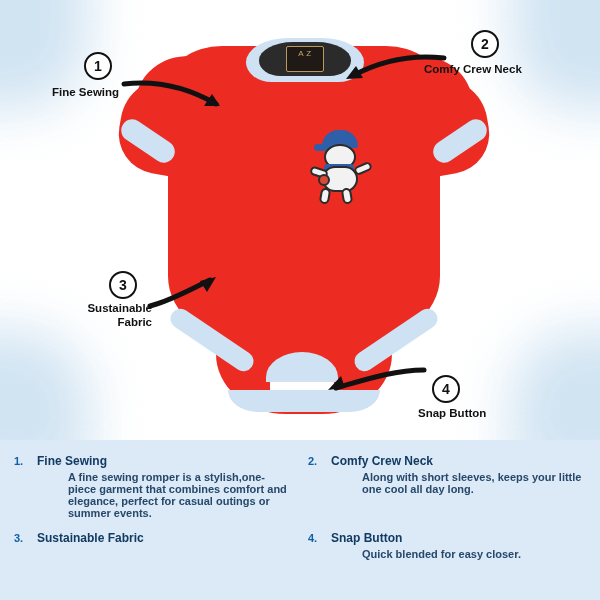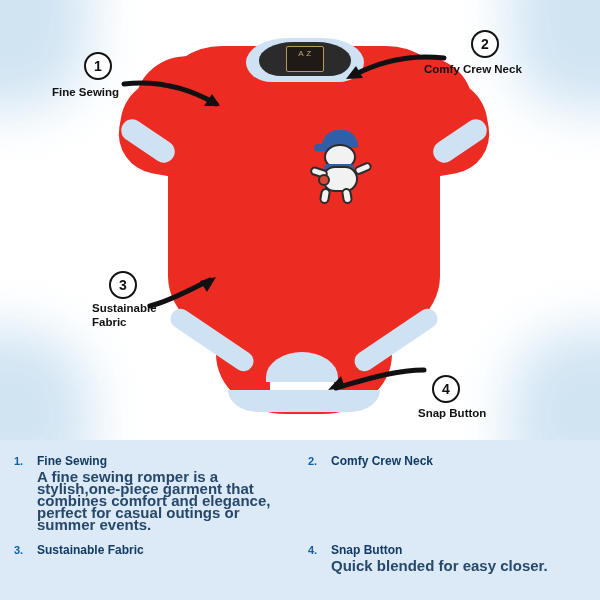--- a/index.html
+++ b/index.html
@@ -249,23 +249,24 @@
   }
   .feature-title {
     color: #123a63;
     font-size: 12px;
     font-weight: bold;
     line-height: 15px;
     margin-bottom: 2px;
   }
   .feature-body {
     color: #27486a;
-    font-size: 15px;
+    font-size: 11px;
     font-weight: bold;
     line-height: 12px;
+    margin-left: 31px;
   }
 </style>
 </head>
 <body>
 
 <div class="page">
 
   <div class="photo">
     <div class="bg-blob tl"></div>
     <div class="bg-blob bl"></div>
@@ -324,21 +325,21 @@
       <path d="M16 28 L33 26 L29 14 Z" fill="#111"></path>
     </svg>
 
     <div class="badge" style="left:84px; top:52px;">1</div>
     <div class="callout-label" style="left:52px; top:85px;">Fine Sewing</div>
 
     <div class="badge" style="left:471px; top:30px;">2</div>
     <div class="callout-label" style="left:424px; top:62px;">Comfy Crew Neck</div>
 
     <div class="badge" style="left:109px; top:271px;">3</div>
-    <div class="callout-label" style="left:92px; top:301px; text-align:left; width:92px;">Sustainable
+    <div class="callout-label" style="left:60px; top:301px; text-align:right; width:92px;">Sustainable
 Fabric</div>
 
     <div class="badge" style="left:432px; top:375px;">4</div>
     <div class="callout-label" style="left:418px; top:406px;">Snap Button</div>
   </div>
 
   <div class="panel">
     <div class="panel-grid">
 
       <div class="feature">
@@ -346,20 +347,21 @@
         <div>
           <div class="feature-title">Fine Sewing</div>
           <div class="feature-body">A fine sewing romper is a stylish,one-piece garment that combines comfort and elegance, perfect for casual outings or summer events.</div>
         </div>
       </div>
 
       <div class="feature">
         <div class="feature-num">2.</div>
         <div>
           <div class="feature-title">Comfy Crew Neck</div>
+          <div class="feature-body">Along with short sleeves, keeps your little one cool all day long.</div>
         </div>
       </div>
 
       <div class="feature">
         <div class="feature-num">3.</div>
         <div>
           <div class="feature-title">Sustainable Fabric</div>
         </div>
       </div>
 

